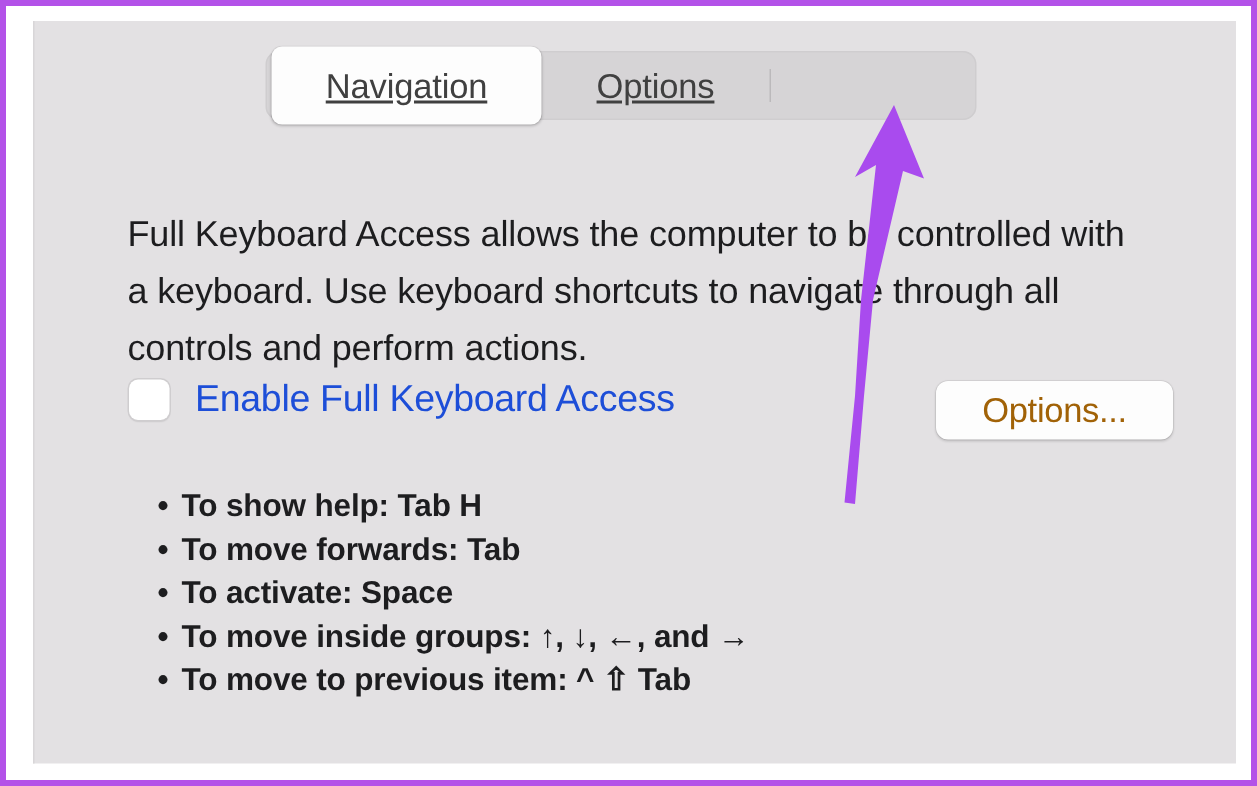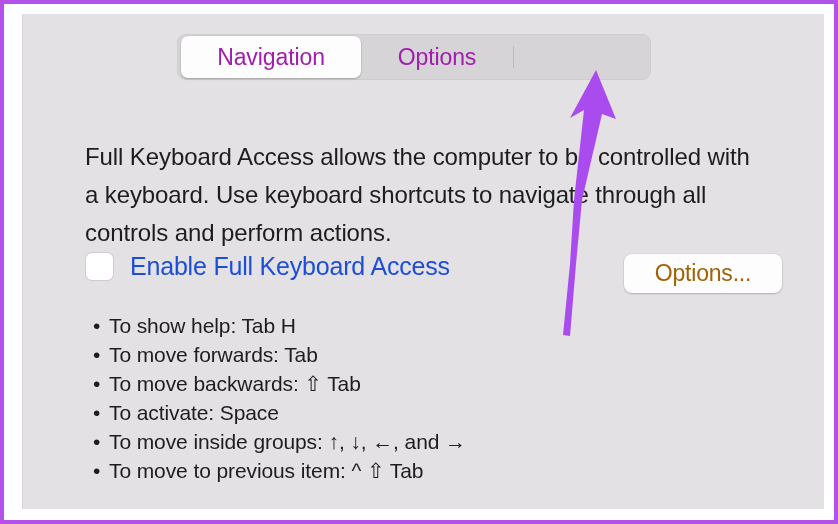--- a/index.html
+++ b/index.html
@@ -47,31 +47,32 @@
     height: 46px;
     background: #d6d4d6;
     border-radius: 9px;
     box-shadow: inset 0 0 0 1px #cfcdcf;
     display: flex;
     align-items: center;
     box-sizing: border-box;
     padding: 4px;
   }
   .tab {
-    height: 42px;
+    height: 52px;
     display: flex;
     align-items: center;
     justify-content: center;
     font-size: 23px;
-    color: #a21caf;
+    color: #404040;
     border-radius: 7px;
     box-sizing: border-box;
     cursor: default;
     position: relative;
     letter-spacing: -0.1px;
+    text-decoration: underline;
   }
   .tab-navigation { width: 180px; }
   .tab-hardware   { width: 152px; }
   .tab-viewer     { width: 128px; }
   .tab.selected {
     background: #fdfdfd;
     box-shadow: 0 1px 2px rgba(0,0,0,0.22), 0 0 0 0.5px rgba(0,0,0,0.06);
   }
   .tab-divider {
     width: 1px;
@@ -133,23 +134,24 @@
     cursor: default;
     padding: 0;
     letter-spacing: -0.2px;
   }
 
   
   .shortcut-list {
     position: absolute;
     left: 66px;
     top: 293px;
-    margin: 4px;
+    margin: 16px;
     padding: 0;
     list-style: none;
+    font-weight: bold;
   }
   .shortcut-item {
     font-size: 21px;
     line-height: 29px;
     color: #1d1d1f;
     white-space: nowrap;
     letter-spacing: -0.1px;
   }
   .bullet {
     display: inline-block;
@@ -185,21 +187,20 @@
     <div class="checkbox-row">
       <div class="checkbox"></div>
       <span class="checkbox-label">Enable Full Keyboard Access</span>
     </div>
 
     <button class="options-button">Options...</button>
 
     <ul class="shortcut-list">
       <li class="shortcut-item"><span class="bullet">•</span><span>To show help: Tab H</span></li>
       <li class="shortcut-item"><span class="bullet">•</span><span>To move forwards: Tab</span></li>
-      <li class="shortcut-item"><span class="bullet">•</span><span>To move backwards: ⇧ Tab</span></li>
       <li class="shortcut-item"><span class="bullet">•</span><span>To activate: Space</span></li>
       <li class="shortcut-item"><span class="bullet">•</span><span>To move inside groups: ↑, ↓, ←, and →</span></li>
       <li class="shortcut-item"><span class="bullet">•</span><span>To move to previous item: ^ ⇧ Tab</span></li>
     </ul>
 
   </div>
 
   <svg class="annotation-arrow" viewBox="0 0 838 524">
     <polygon points="592,66 612,115 598,110 578,196 572,260 566,332 559,331 566,260 570,196 580,106 566,114" fill="#a94bee"></polygon>
   </svg>

